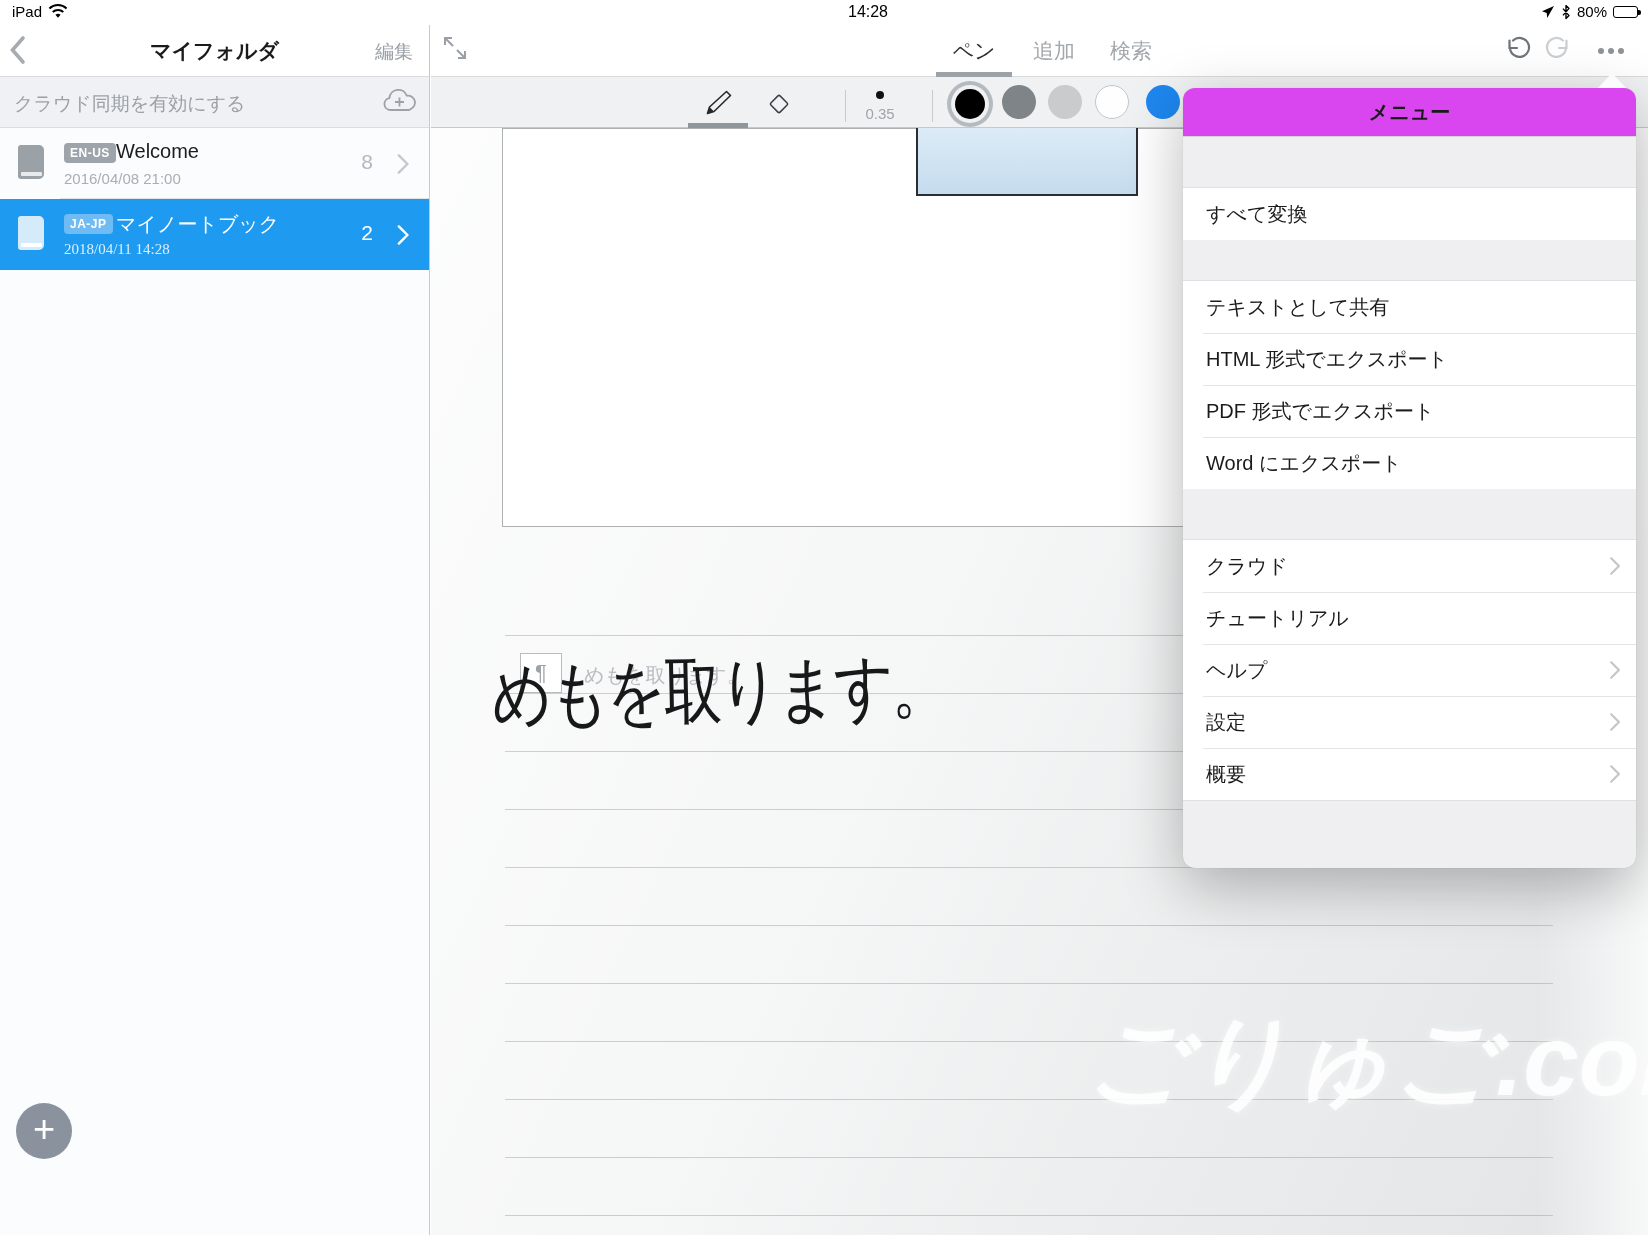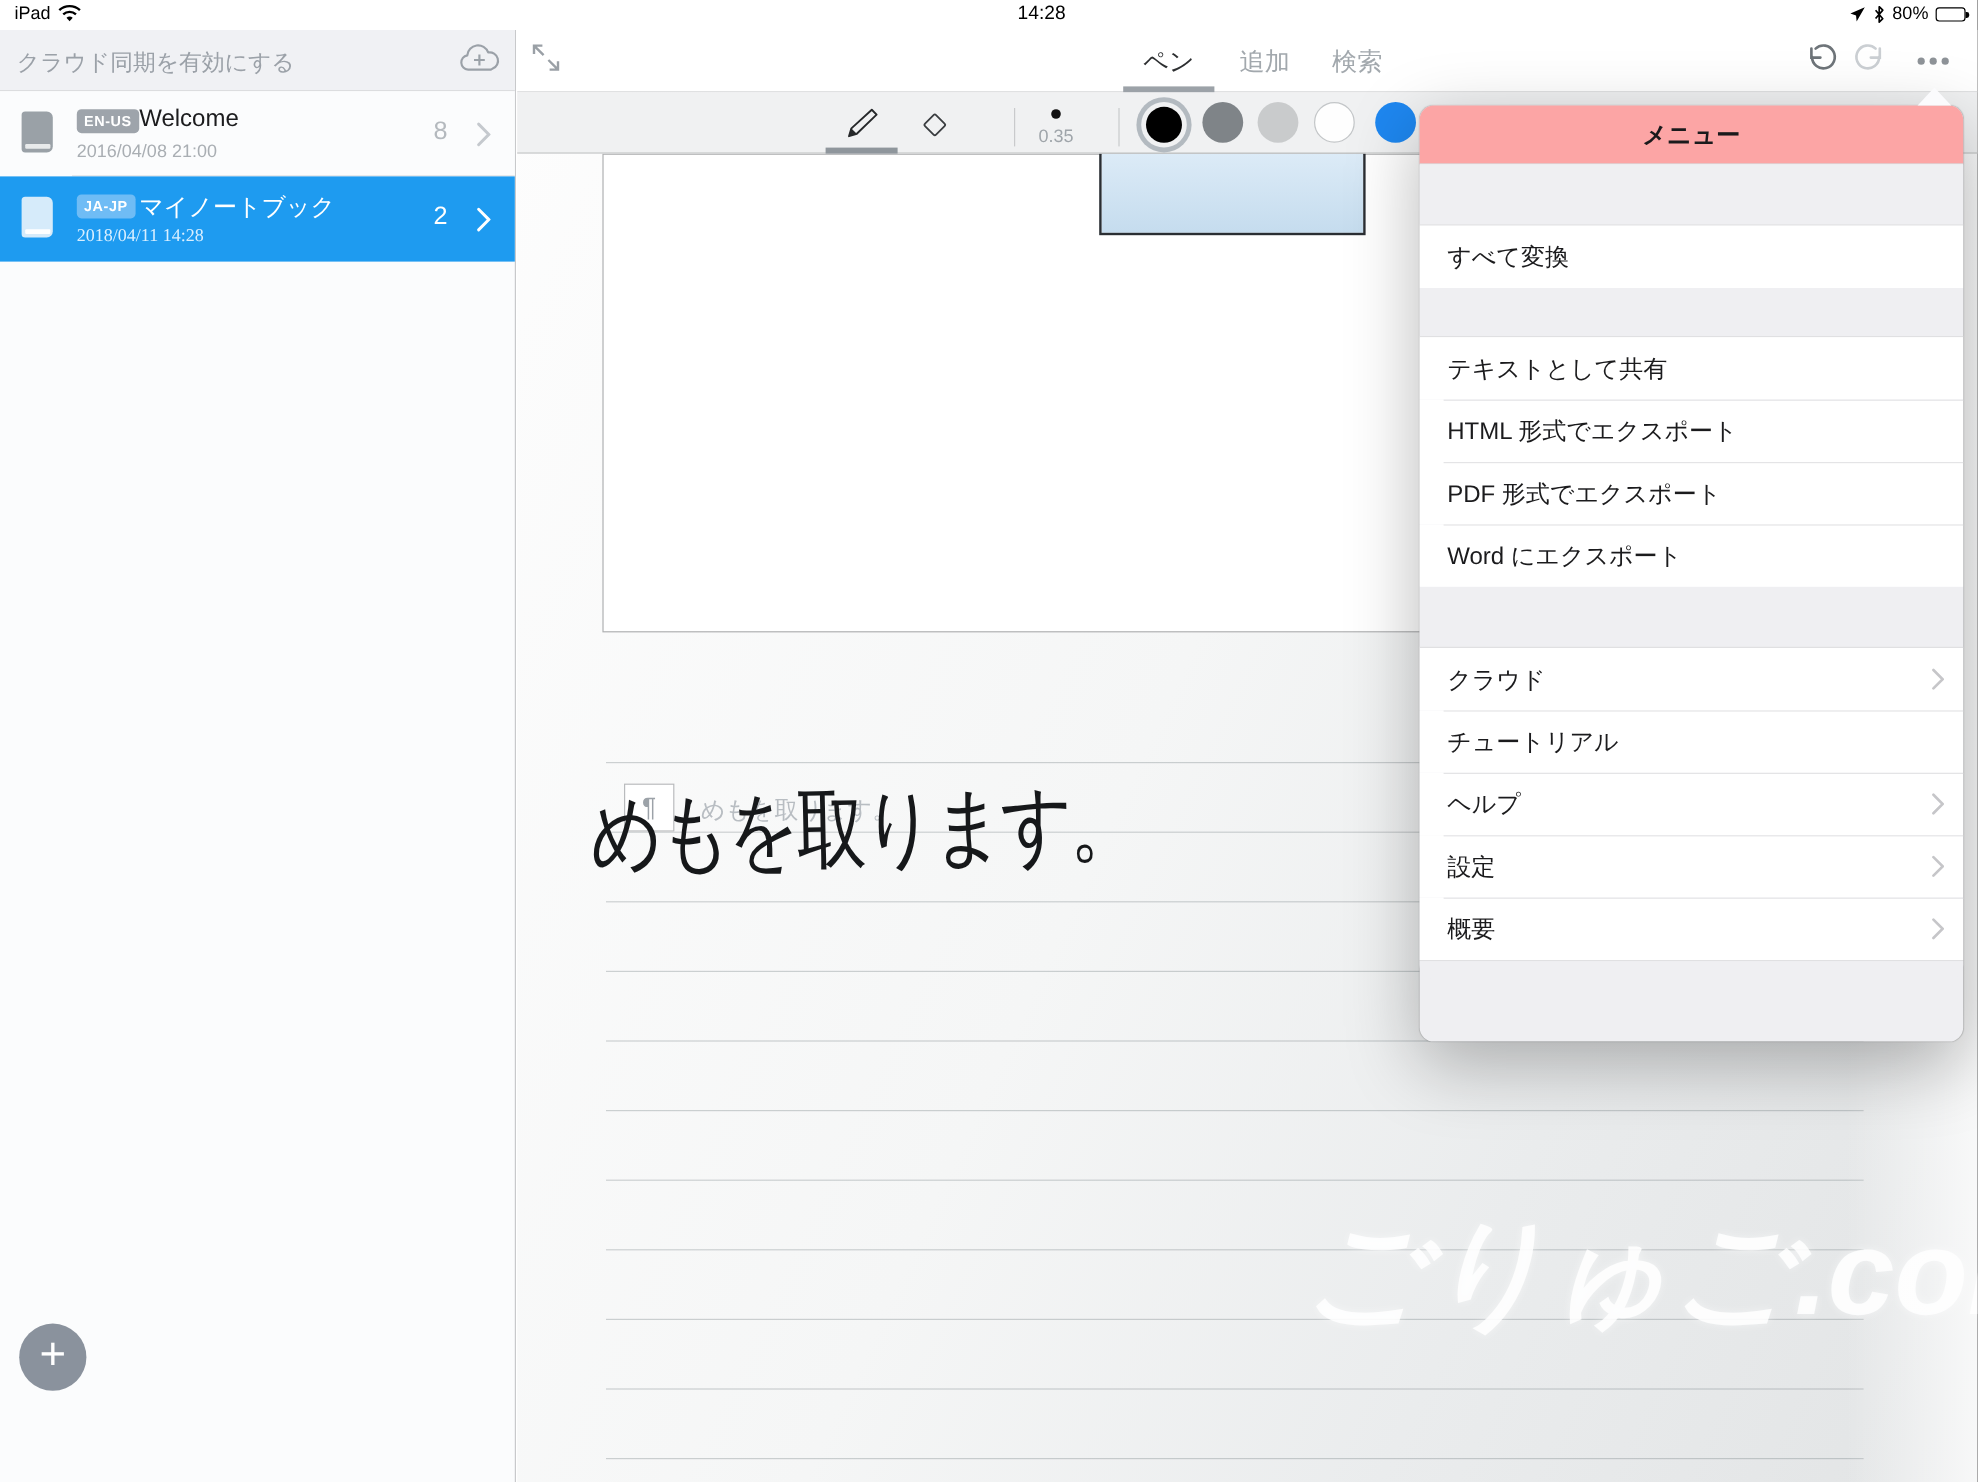--- a/index.html
+++ b/index.html
@@ -75,21 +75,21 @@
 
   .para-box { position:absolute; left:89px; top:628px; width:42px; height:40px; background:#fff; border:1px solid #B9BBBD; display:flex; align-items:center; justify-content:center; font-size:22px; color:#9CA2A8; }
   .hint { position:absolute; left:153px; top:637px; font-size:20px; color:#B8BDC2; }
   .handwriting { position:absolute; left:60px; top:623px; font-size:60px; color:#16181a; letter-spacing:-3px; transform:rotate(-1.2deg) scale(.98,1.2); transform-origin:left top; white-space:nowrap; }
   .watermark { position:absolute; left:655px; top:970px; font-size:100px; font-weight:bold; font-style:italic; color:rgba(255,255,255,.85); filter:blur(.6px); text-shadow:0 0 8px rgba(255,255,255,.45); white-space:nowrap; }
 
   
   .menu { position:absolute; left:1183px; top:88px; width:453px; height:780px; background:#EFEFF2; border-radius:12px; z-index:50;
           box-shadow:0 18px 60px rgba(0,0,0,.28), 0 0 1px rgba(0,0,0,.2); }
   .menu .caret { position:absolute; left:415px; top:-15px; width:0; height:0; border-left:14px solid transparent; border-right:14px solid transparent; border-bottom:15px solid #FBFBFD; }
-  .menu-header { height:49px; background:#fca5a5; border-bottom:1px solid #D6D6D8; border-radius:12px 12px 0 0; display:flex; align-items:center; justify-content:center; font-size:20px; font-weight:bold; color:#1a1a1c; }
+  .menu-header { height:49px; background:#d946ef; border-bottom:1px solid #D6D6D8; border-radius:12px 12px 0 0; display:flex; align-items:center; justify-content:center; font-size:20px; font-weight:bold; color:#1a1a1c; }
   .menu-spacer { background:#EFEFF2; border-bottom:1px solid #E0E0E2; }
   .s1 { height:51px; } .s2 { height:41px; } .s3 { height:51px; }
   .menu-item { position:relative; height:52px; background:#fff; display:flex; align-items:center; padding-left:23px; font-size:20px; color:#1b1b1d; cursor:pointer; }
   .menu-item + .menu-item::before { content:""; position:absolute; left:20px; right:0; top:0; height:1px; background:#E4E4E6; }
   .menu-item .chev { position:absolute; right:16px; top:16px; }
   .menu-footer { height:16px; background:#EFEFF2; border-radius:0 0 12px 12px; border-top:1px solid #E0E0E2; }
 
   svg { display:block; }
 </style>
 </head>
@@ -119,20 +119,29 @@
         <svg width="10" height="16" viewBox="0 0 10 16">
             <path d="M2 4.6 L8 11.6 L5 14.4 L5 1.6 L8 4.4 L2 11.4" stroke="#000" stroke-width="1.4" fill="none" stroke-linejoin="round"></path>
           </svg>
       </span>
       <span>80%</span>
       <span class="battery"><span class="fill"></span><span class="nub"></span></span>
     </div>
   </div>
 
   <div class="sidebar">
+    <div class="side-header">
+      <div class="back-btn">
+        <svg width="18" height="30" viewBox="0 0 12 20">
+            <path d="M10 2 L3 10 L10 18" stroke="#A6ABB0" stroke-width="2.4" fill="none" stroke-linecap="round"></path>
+          </svg>
+      </div>
+      <div class="side-title">マイフォルダ</div>
+      <div class="edit-btn">編集</div>
+    </div>
 
     <div class="cloud-row">
       <span class="lbl">クラウド同期を有効にする</span>
       <span class="cicon">
         <svg width="38" height="28" viewBox="0 0 38 28">
           <path d="M9 22 a6 6 0 0 1-.6-11.9 a9 9 0 0 1 17.4-2.4 a7 7 0 0 1 3.8 13.4 a4 4 0 0 1-1.6.9 H9" fill="none" stroke="#9BA1A8" stroke-width="1.8" stroke-linejoin="round"></path>
           <path d="M18.5 9.5 v9 M14 14 h9" stroke="#9BA1A8" stroke-width="1.8"></path>
         </svg>
       </span>
     </div>

